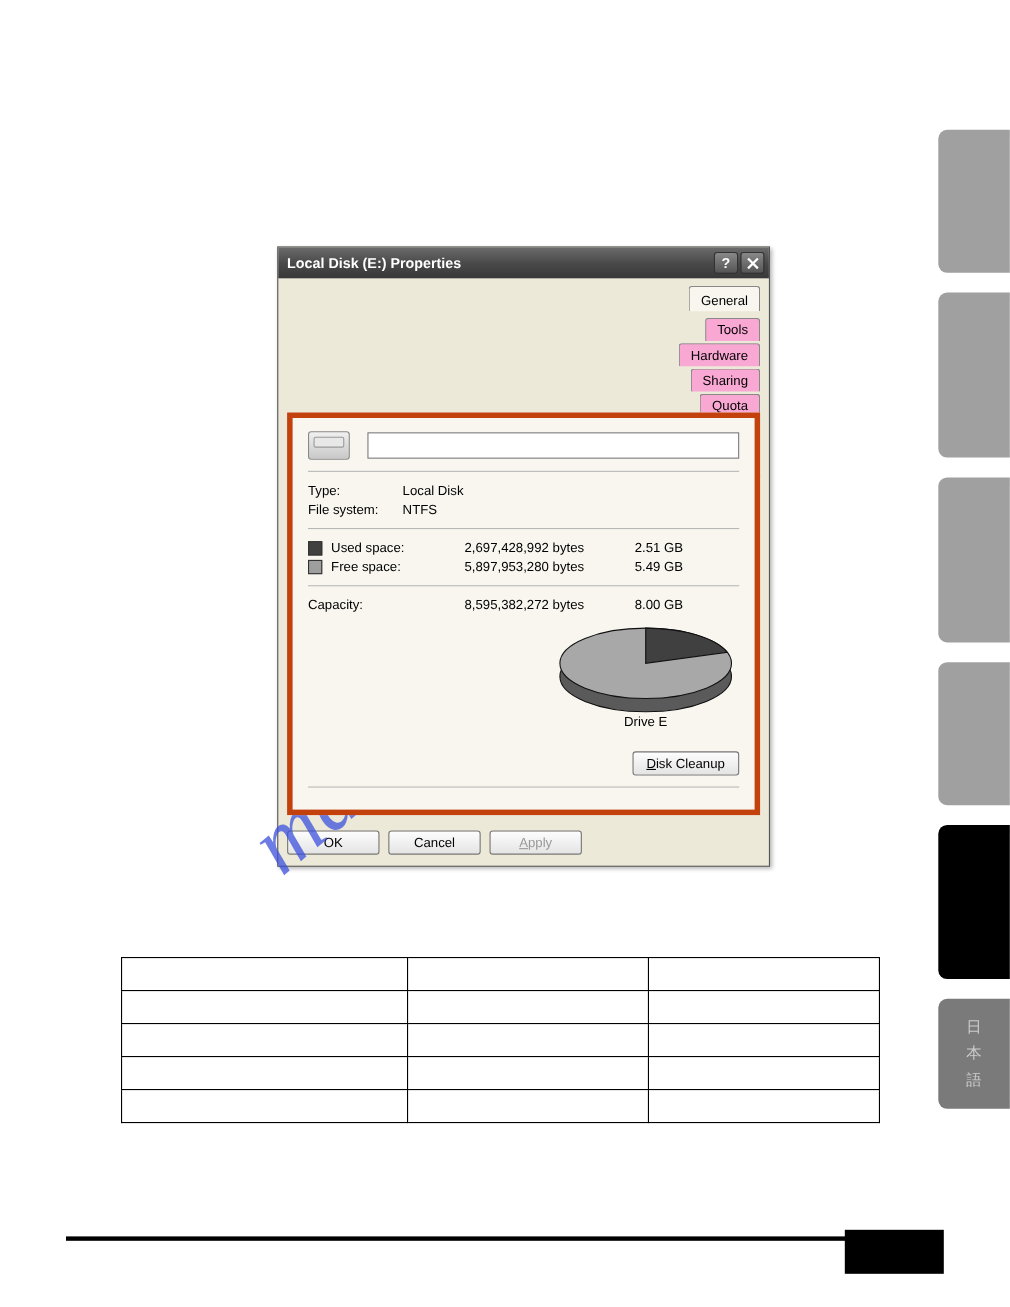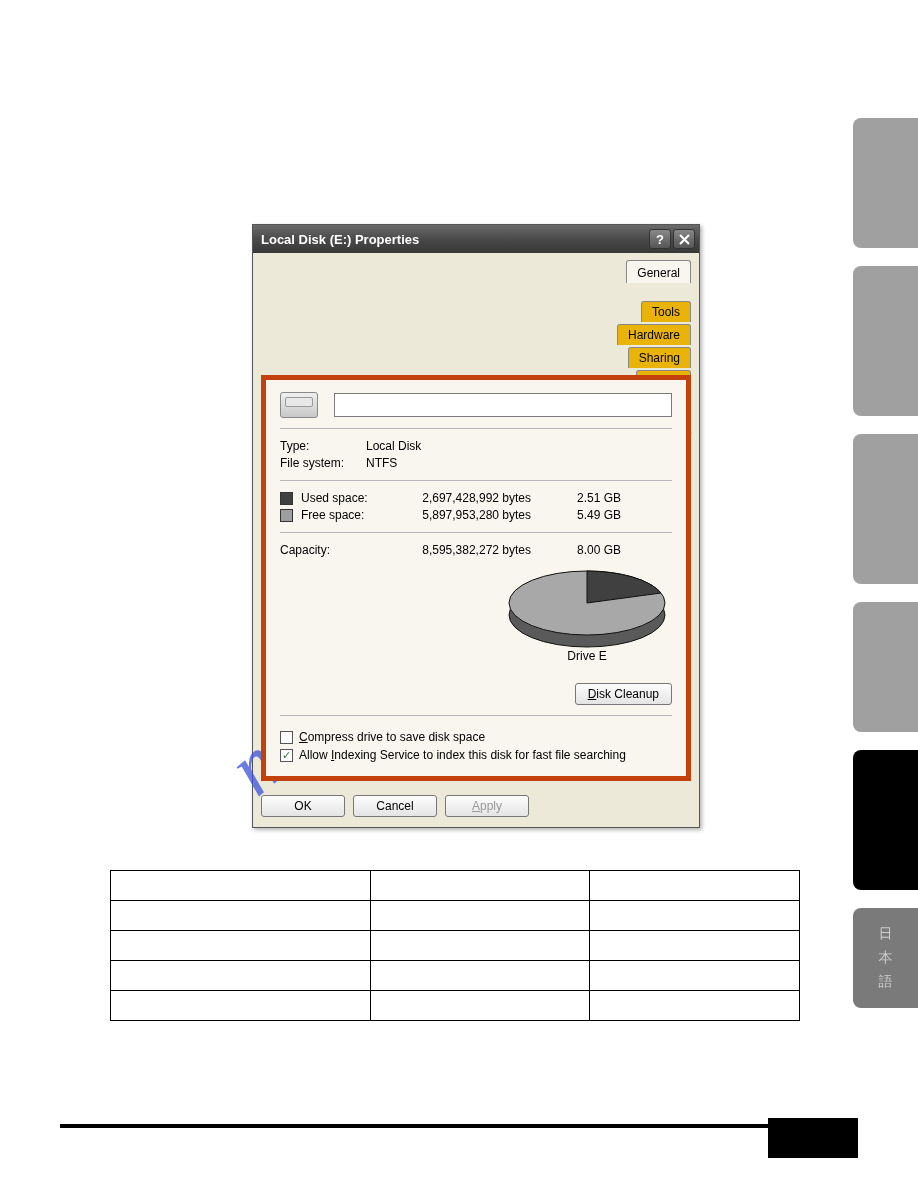--- a/index.html
+++ b/index.html
@@ -97,23 +97,23 @@
     align-items: flex-end;
     flex-direction: column;
   }
   .tab {
     border: 1px solid #888;
     border-bottom: none;
     border-top-left-radius: 3px;
     border-top-right-radius: 3px;
     padding: 3px 10px;
     font-size: 12px;
-    background: #eab308;
+    background: #f9a8d4;
     position: relative;
-    top: 16px;
+    top: 4px;
   }
   .tab.active {
     background: #f8f6ef;
     padding-top: 5px;
     top: 0;
     z-index: 2;
   }
 
   .panel {
     margin: 0 8px 8px 8px;
@@ -309,30 +309,20 @@
             <path d="M85 38 L85 6 A78 32 0 0 1 159 28 Z" fill="#404040" stroke="#111"></path>
           </svg>
         </div>
         <span>Drive E</span>
       </div>
       <button class="btn"><span class="u">D</span><span>isk Cleanup</span></button>
     </div>
 
     <hr class="hr">
 
-    <div class="checks">
-      <div class="check-row">
-        <div class="chk"></div>
-        <span><span class="u">C</span>ompress drive to save disk space</span>
-      </div>
-      <div class="check-row">
-        <div class="chk">✓</div>
-        <span>Allow <span class="u">I</span>ndexing Service to index this disk for fast file searching</span>
-      </div>
-    </div>
   </div>
 
   <div class="btn-row">
     <button class="btn">OK</button>
     <button class="btn">Cancel</button>
     <button class="btn disabled"><span class="u">A</span>pply</button>
   </div>
 </div>
 
 <div class="watermark">manualshive.com</div>

